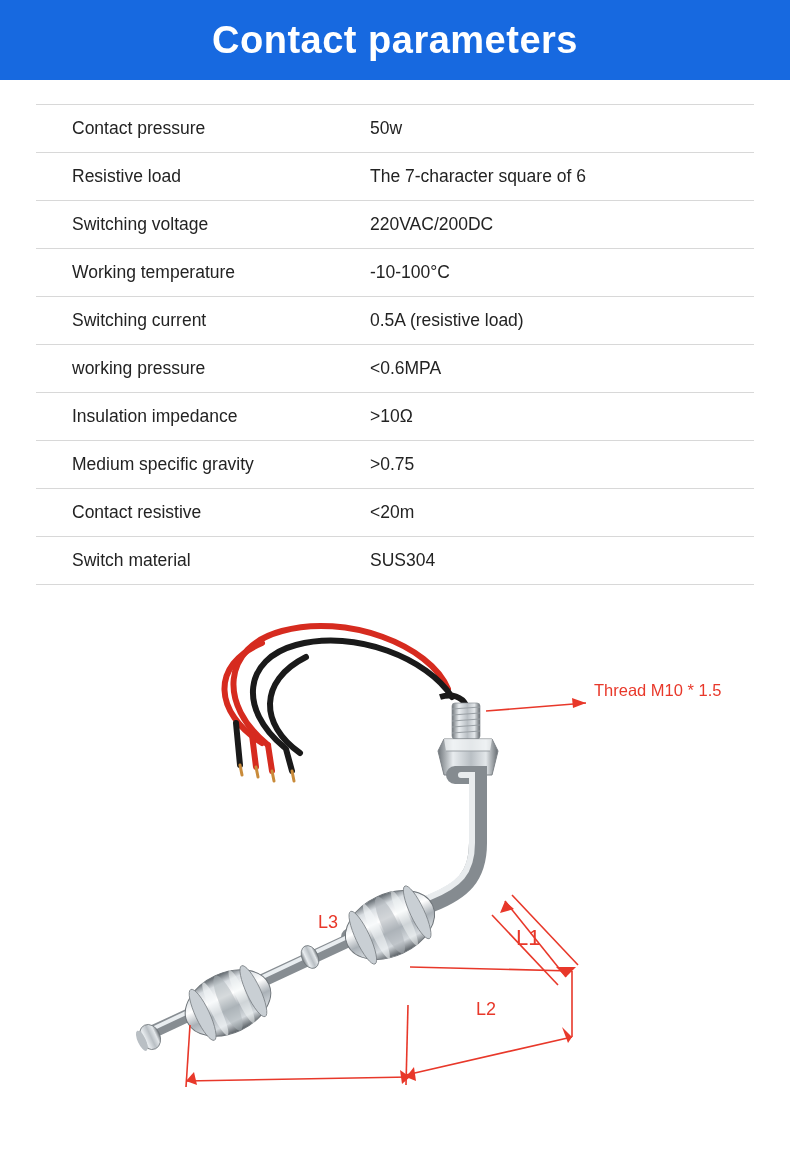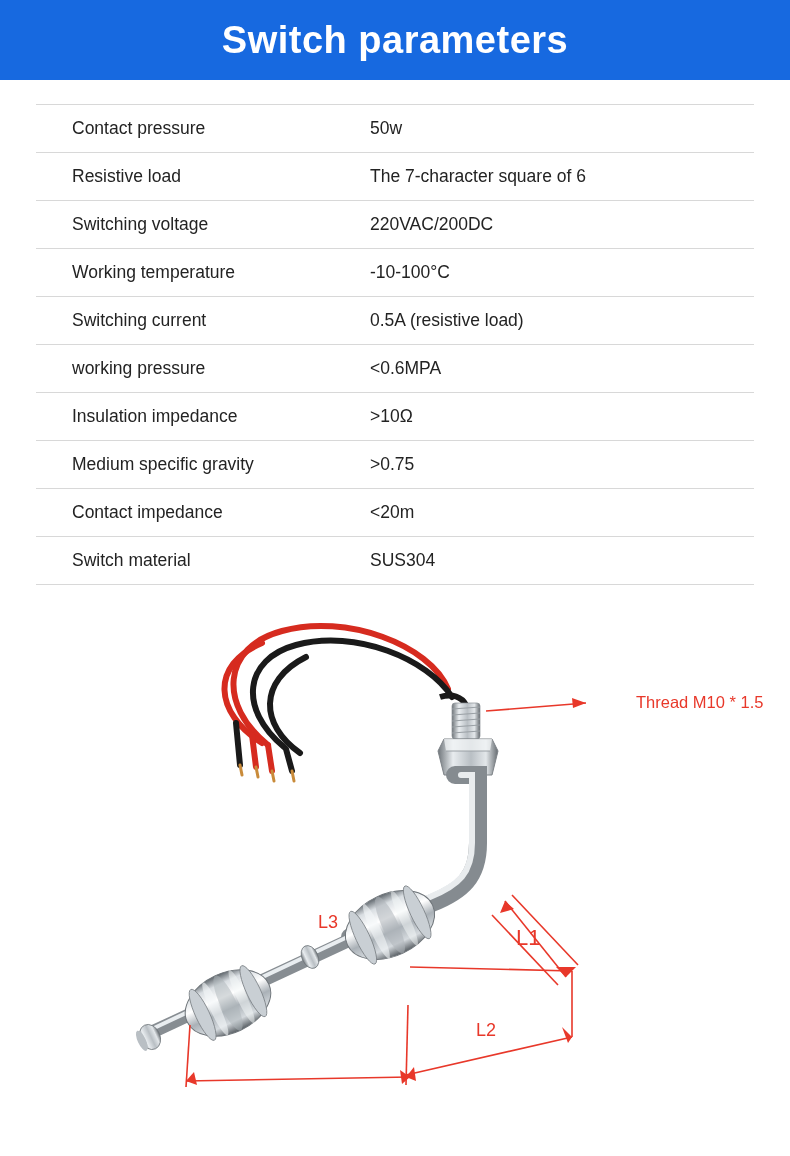--- a/index.html
+++ b/index.html
@@ -65,21 +65,21 @@
   .label-thread { left: 594px; top: 740px; }
   .label-l1 { left: 516px; top: 972px; font-size: 22px; }
   .label-l2 { left: 476px; top: 1046px; font-size: 18px; }
   .label-l3 { left: 318px; top: 945px; font-size: 18px; }
   .fig-wrap { position: relative; width: 790px; height: 530px; }
 </style>
 </head>
 <body>
 
 <div class="header">
-  <div class="header-title">Switch parameters</div>
+  <div class="header-title">Contact parameters</div>
 </div>
 
 <table class="spec-table">
   <tbody>
     <tr>
       <td class="cell-label">Contact pressure</td>
       <td class="cell-value">50w</td>
     </tr>
     <tr>
       <td class="cell-label">Resistive load</td>
@@ -103,21 +103,21 @@
     </tr>
     <tr>
       <td class="cell-label">Insulation impedance</td>
       <td class="cell-value">&gt;10Ω</td>
     </tr>
     <tr>
       <td class="cell-label">Medium specific gravity</td>
       <td class="cell-value">&gt;0.75</td>
     </tr>
     <tr>
-      <td class="cell-label">Contact impedance</td>
+      <td class="cell-label">Contact resistive</td>
       <td class="cell-value">&lt;20m</td>
     </tr>
     <tr>
       <td class="cell-label">Switch material</td>
       <td class="cell-value">SUS304</td>
     </tr>
   </tbody>
 </table>
 
 <div class="fig-wrap">
@@ -247,17 +247,17 @@
       <polygon points="586,118 572,113 573,123"></polygon>
       <polygon points="566,392 556,382 576,382"></polygon>
       <polygon points="505,316 500,328 514,324"></polygon>
       <polygon points="572,452 562,442 568,458"></polygon>
       <polygon points="406,492 414,482 416,496"></polygon>
       <polygon points="186,496 194,487 197,500"></polygon>
       <polygon points="410,492 400,485 402,499"></polygon>
     </g>
   </svg>
 
-  <div class="callout label-thread" style="position:absolute;left:594px;top:108px;margin-left:42px;">Thread M10 * 1.5</div>
+  <div class="callout label-thread" style="position:absolute;left:594px;top:96px;">Thread M10 * 1.5</div>
   <div class="callout label-l1" style="position:absolute;left:516px;top:340px;">L1</div>
-  <div class="callout label-l2" style="position:absolute;left:476px;top:414px;margin-top:21px;">L2</div>
+  <div class="callout label-l2" style="position:absolute;left:476px;top:414px;">L2</div>
   <div class="callout label-l3" style="position:absolute;left:318px;top:327px;">L3</div>
 </div>
 
 </body></html>

